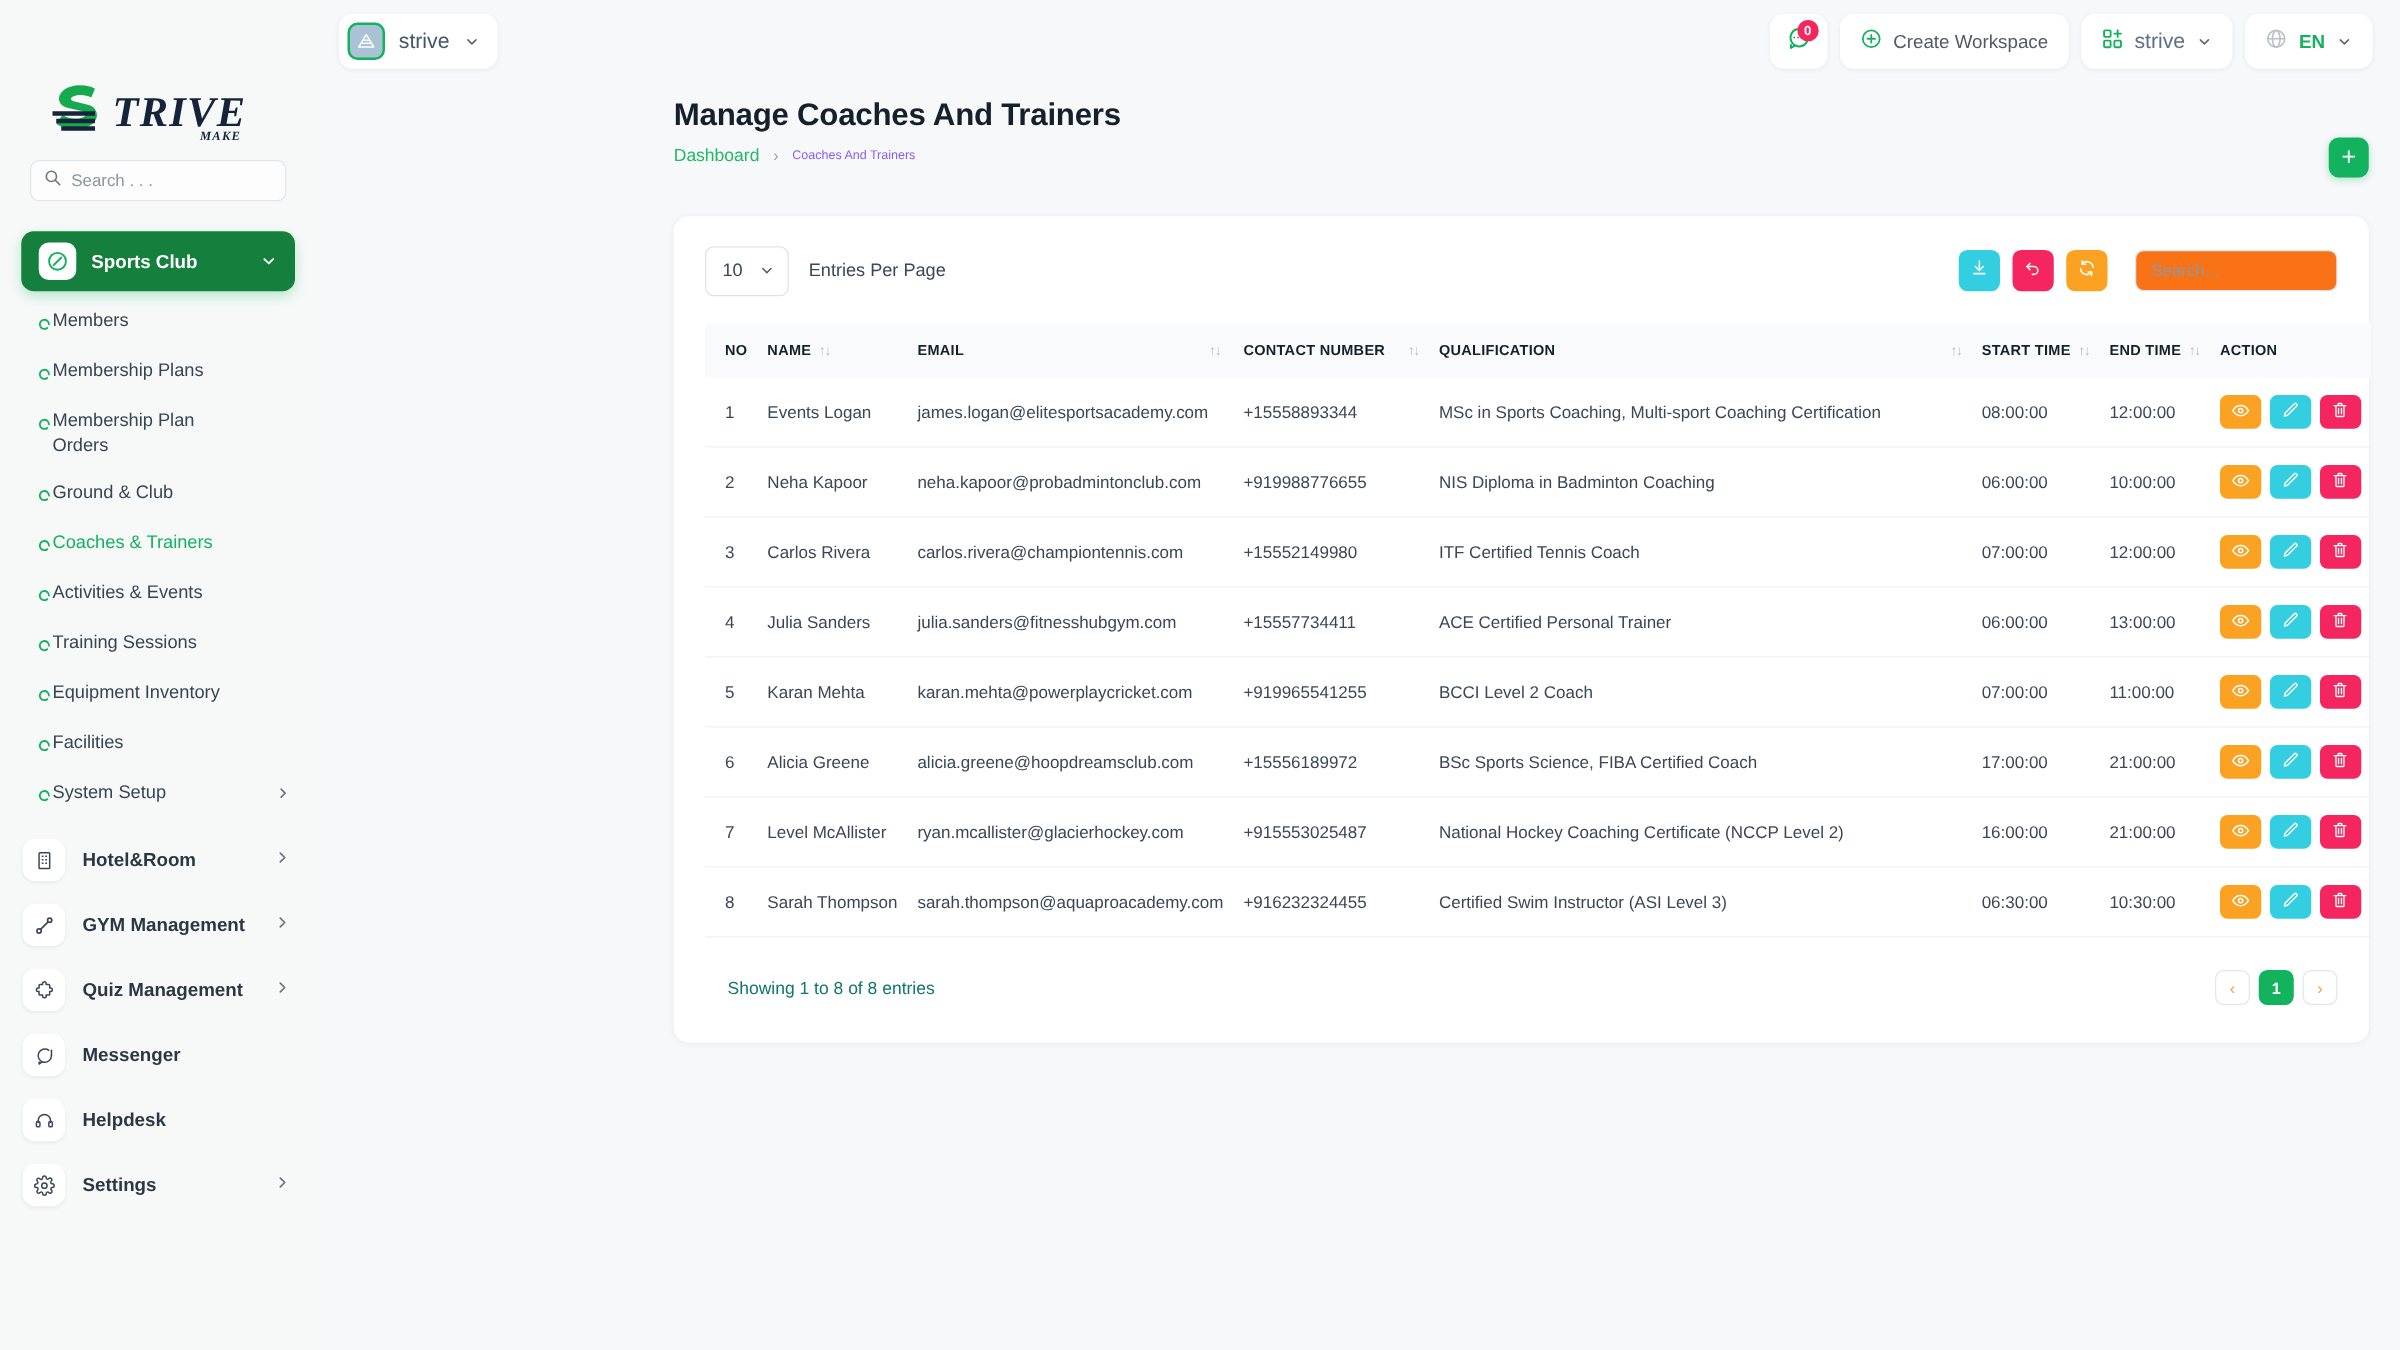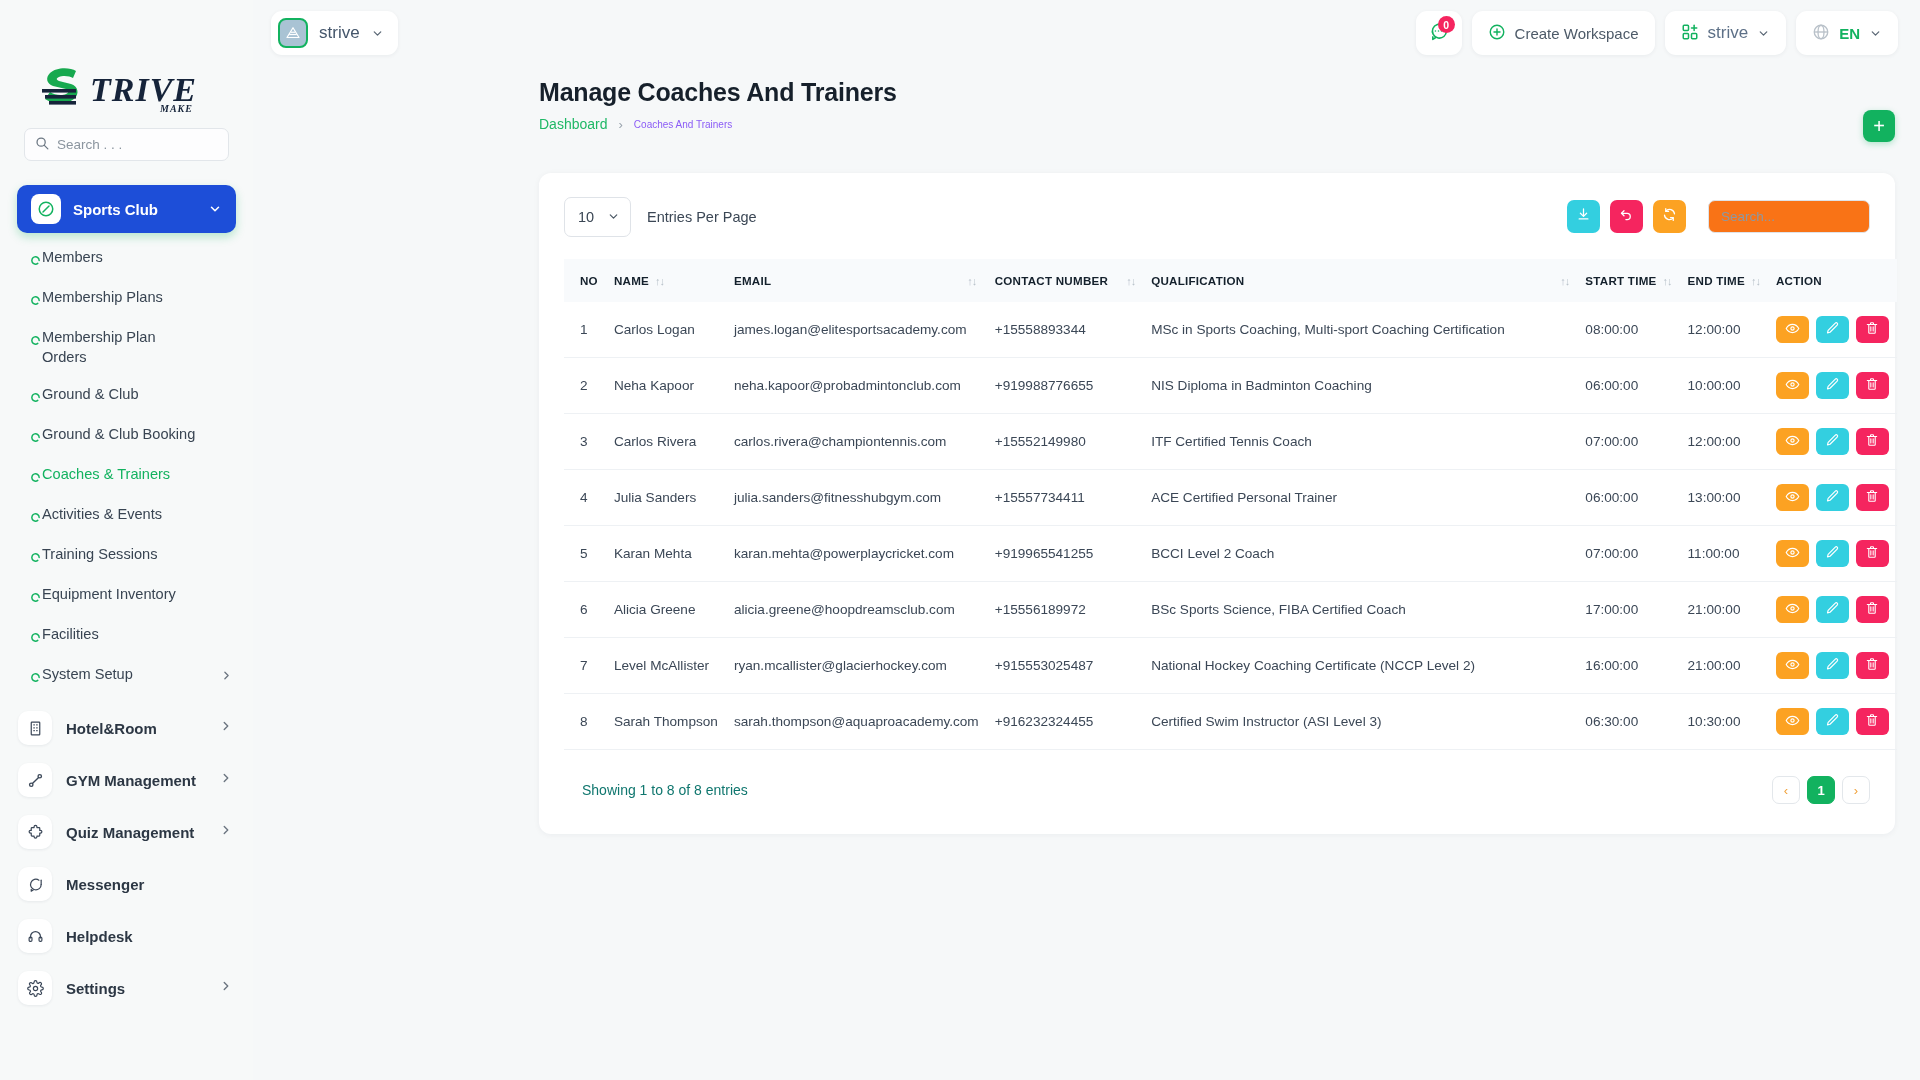--- a/index.html
+++ b/index.html
@@ -42,21 +42,21 @@
     border: none; outline: none; background: transparent;
     font-family: "Liberation Sans", sans-serif;
     font-size: 13.5px; color: #6d7884;
     width: 100%;
   }
   .side-search input::placeholder { color: #8b959f; }
 
   .group-head {
     margin: 24px 17px 0 17px;
     height: 48px;
-    background: #1d4ed8;
+    background: #15803d;
     border-radius: 10px;
     display: flex; align-items: center;
     padding: 4px 14px;
     gap: 12px;
     box-shadow: 0 4px 10px rgba(18,178,95,.28);
   }
   .group-head .gicon {
     width: 30px; height: 30px; border-radius: 8px;
     background: #ffffff;
     display: flex; align-items: center; justify-content: center;
@@ -327,26 +327,20 @@
       <span class="dot"><svg width="11" height="11" viewBox="0 0 24 24" fill="none" stroke="#12b25f" stroke-width="3.2">
             <path d="M20 12a8 8 0 1 0-3 6.2" stroke-linecap="round"></path>
           </svg></span>
       <span class="lbl" style="max-width:118px">Membership Plan Orders</span>
     </div>
     <div class="nav-sub">
       <span class="dot"><svg width="11" height="11" viewBox="0 0 24 24" fill="none" stroke="#12b25f" stroke-width="3.2">
             <path d="M20 12a8 8 0 1 0-3 6.2" stroke-linecap="round"></path>
           </svg></span>
       <span class="lbl">Ground &amp; Club</span>
-    </div>
-    <div class="nav-sub">
-      <span class="dot"><svg width="11" height="11" viewBox="0 0 24 24" fill="none" stroke="#12b25f" stroke-width="3.2">
-            <path d="M20 12a8 8 0 1 0-3 6.2" stroke-linecap="round"></path>
-          </svg></span>
-      <span class="lbl">Ground &amp; Club Booking</span>
     </div>
     <div class="nav-sub active">
       <span class="dot"><svg width="11" height="11" viewBox="0 0 24 24" fill="none" stroke="#12b25f" stroke-width="3.2">
             <path d="M20 12a8 8 0 1 0-3 6.2" stroke-linecap="round"></path>
           </svg></span>
       <span class="lbl">Coaches &amp; Trainers</span>
     </div>
     <div class="nav-sub">
       <span class="dot"><svg width="11" height="11" viewBox="0 0 24 24" fill="none" stroke="#12b25f" stroke-width="3.2">
             <path d="M20 12a8 8 0 1 0-3 6.2" stroke-linecap="round"></path>
@@ -637,21 +631,21 @@
                 <span>END TIME</span>
                 <span class="sorter">↑↓</span>
               </span>
           </th>
           <th class="col-action"><span>ACTION</span></th>
         </tr>
       </thead>
       <tbody id="tbody">
           <tr>
             <td class="col-no">1</td>
-            <td class="col-name">Carlos Logan</td>
+            <td class="col-name">Events Logan</td>
             <td class="col-email">james.logan@elitesportsacademy.com</td>
             <td class="col-contact">+15558893344</td>
             <td class="col-qual">MSc in Sports Coaching, Multi-sport Coaching Certification</td>
             <td class="col-start">08:00:00</td>
             <td class="col-end">12:00:00</td>
             <td class="col-action">
               <div class="act-wrap">
                 <div class="act-btn act-view">
                   <span><svg width="15" height="15" viewBox="0 0 24 24" fill="none" stroke="#fff" stroke-width="1.9">
                       <path d="M2 12s3.6-6.5 10-6.5S22 12 22 12s-3.6 6.5-10 6.5S2 12 2 12z"></path>

